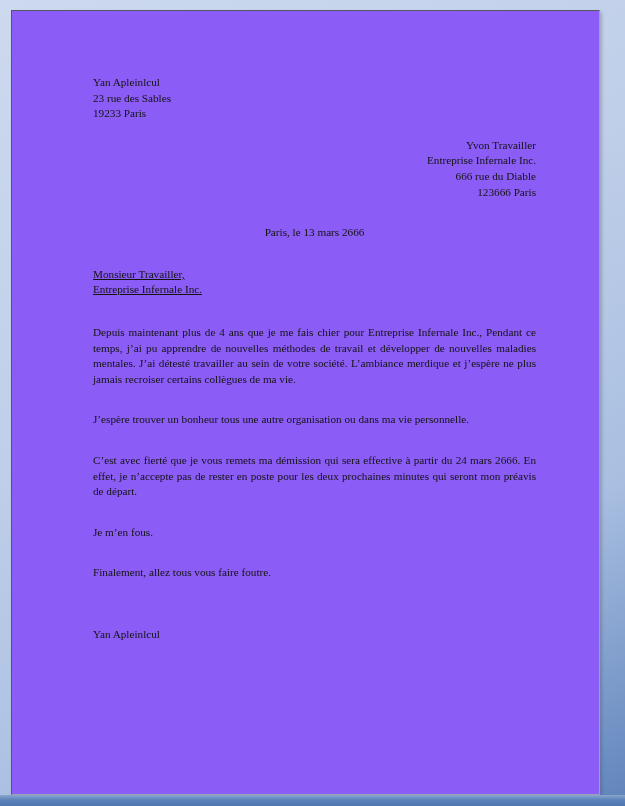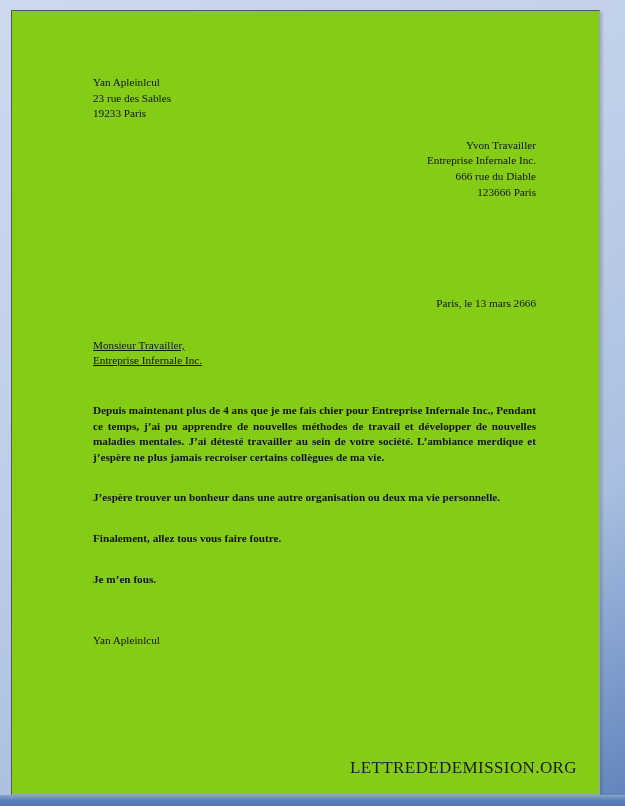--- a/index.html
+++ b/index.html
@@ -32,21 +32,21 @@
     width: 625px;
     height: 11px;
     background: linear-gradient(to bottom, #8aa6cd 0%, #5c82ba 45%, #4f76b0 100%);
   }
   #paper {
     position: absolute;
     left: 11px;
     top: 10px;
     width: 589px;
     height: 785px;
-    background: #84cc16;
+    background: #8b5cf6;
     border-top: 1px solid #55595f;
     border-left: 1px solid #55595f;
     border-right: 1px solid #9aa3b0;
     border-bottom: 1px solid #9aa3b0;
     box-sizing: border-box;
     box-shadow: 2px 2px 3px rgba(60,70,90,0.28);
   }
   .letter {
     position: absolute;
     left: 81px;
@@ -58,33 +58,32 @@
   }
   .addr-block { white-space: pre-line; }
   .sender {
     margin: 0;
   }
   .recipient {
     margin: 16px 0 0 0;
     text-align: right;
   }
   .dateline {
-    margin: 96px 0 0 0;
-    text-align: right;
+    margin: 25px 0 0 0;
+    text-align: center;
   }
   .salutation {
     margin: 26px 0 0 0;
     white-space: pre-line;
     text-decoration: underline;
   }
   .body-para {
-    margin: 34px 0 0 0;
+    margin: 27px 0 0 0;
     text-align: justify;
     text-justify: inter-word;
-    font-weight: bold;
   }
   .body-para.gap-small {
     margin-top: 25px;
   }
   .signature {
     margin: 46px 0 0 0;
   }
   #watermark {
     position: absolute;
     right: 22px;
@@ -116,30 +115,30 @@
 666 rue du Diable
 123666 Paris</div>
 
       <div class="dateline">Paris, le 13 mars 2666</div>
 
       <div class="addr-block salutation">Monsieur Travailler,
 Entreprise Infernale Inc.</div>
 
       <p class="body-para">Depuis maintenant plus de 4 ans que je me fais chier pour Entreprise Infernale Inc., Pendant ce temps, j’ai pu apprendre de nouvelles méthodes de travail et développer de nouvelles maladies mentales. J’ai détesté travailler au sein de votre société. L’ambiance merdique et j’espère ne plus jamais recroiser certains collègues de ma vie.</p>
 
-      <p class="body-para gap-small">J’espère trouver un bonheur dans une autre organisation ou deux ma vie personnelle.</p>
+      <p class="body-para gap-small">J’espère trouver un bonheur tous une autre organisation ou dans ma vie personnelle.</p>
 
+      <p class="body-para gap-small">C’est avec fierté que je vous remets ma démission qui sera effective à partir du 24 mars 2666. En effet, je n’accepte pas de rester en poste pour les deux prochaines minutes qui seront mon préavis de départ.</p>
+
+      <p class="body-para gap-small">Je m’en fous.</p>
 
       <p class="body-para gap-small">Finalement, allez tous vous faire foutre.</p>
-
-      <p class="body-para gap-small">Je m’en fous.</p>
 
       <p class="signature">Yan Apleinlcul</p>
 
     </div>
 
-    <div id="watermark">LETTREDEDEMISSION.ORG</div>
 
   </div>
 
   <div id="bottom-bar"></div>
 
 </div>
 
 </body></html>

